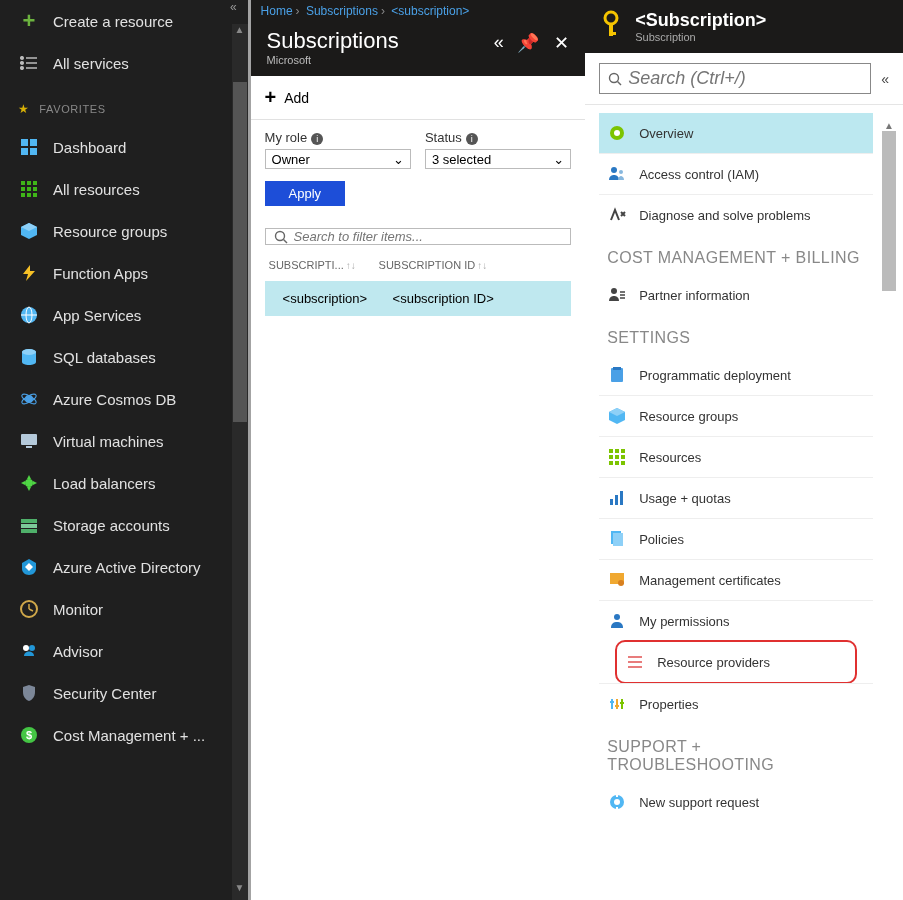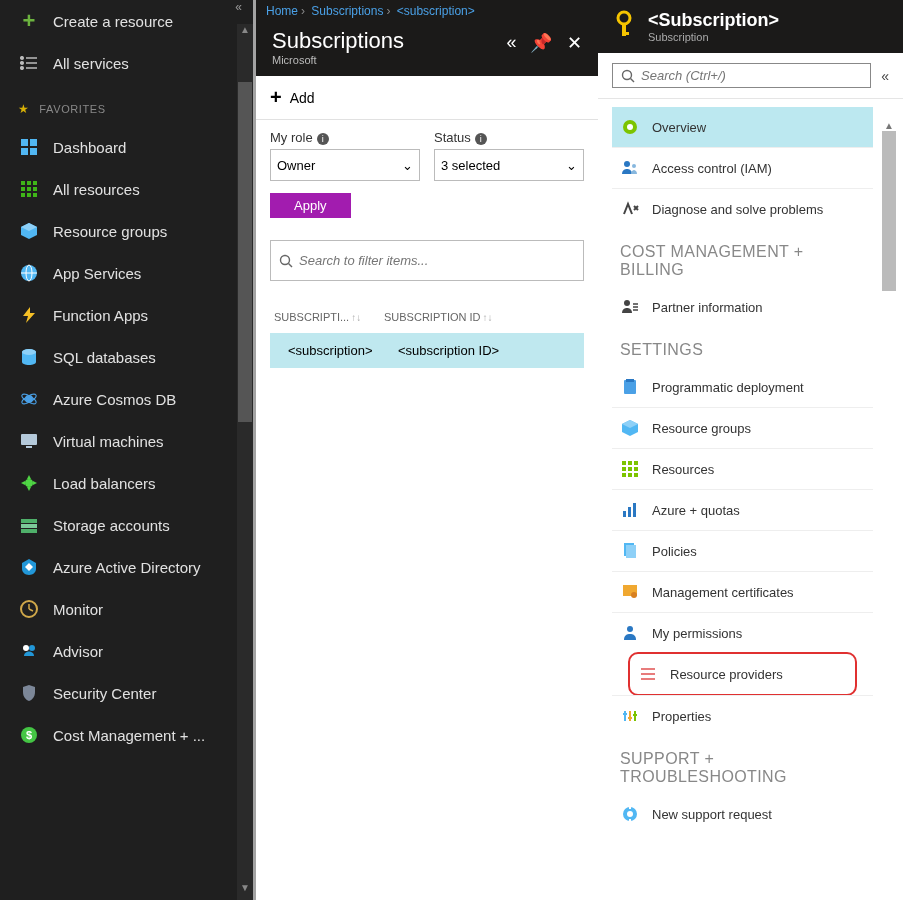--- a/index.html
+++ b/index.html
@@ -24,38 +24,38 @@
 .panel-ctrls{display:flex;gap:14px;font-size:18px;padding-top:4px}
 .panel-ctrls span{cursor:pointer}
 .toolbar{border-bottom:1px solid #e1e1e1;padding:10px 14px;display:flex;align-items:center}
 .toolbar .plus{font-size:20px;font-weight:700;margin-right:8px}
 .toolbar span.lbl{font-size:14px}
 .filter-area{padding:10px 14px}
 .filter-row{display:flex;gap:14px;margin-bottom:4px}
 .filter-group{flex:1}
 .filter-label{font-size:13px;color:#333;margin-bottom:4px;display:flex;align-items:flex-end}
 .info-dot{width:12px;height:12px;border-radius:50%;background:#555;color:#fff;font-size:9px;display:inline-flex;align-items:center;justify-content:center;margin-left:4px}
-.select-box{width:100%;height:32px;border:1px solid #bbb;display:flex;align-items:center;justify-content:space-between;padding:0 6px;font-size:13px}
-.apply-btn{background:#a21caf;color:#fff;border:none;padding:5px 24px;font-size:13px;margin-top:8px;cursor:pointer}
-.search-box{margin:12px 14px 24px;border:1px solid #bbb;display:flex;align-items:center;padding:12px 8px}
+.select-box{width:100%;height:20px;border:1px solid #bbb;display:flex;align-items:center;justify-content:space-between;padding:0 6px;font-size:13px}
+.apply-btn{background:#1d4ed8;color:#fff;border:none;padding:5px 24px;font-size:13px;margin-top:8px;cursor:pointer}
+.search-box{margin:12px 14px 8px;border:1px solid #bbb;display:flex;align-items:center;padding:0 8px}
 .search-box input{border:none;outline:none;font-style:italic;font-size:13px;flex:1;color:#666}
 .search-box .sicon{color:#666;margin-right:6px}
 .table-hd{display:flex;padding:6px 18px;font-size:11px;color:#666}
 .table-hd .c1{width:110px}
 .table-hd .sort{color:#aaa;margin-left:2px;font-size:10px}
 .table-row{display:flex;padding:10px 18px;background:#bfe8ef;margin:4px 14px;font-size:13px}
 .table-row .c1{width:110px}
 .right-panel{flex:1;background:#fff;display:flex;flex-direction:column;position:relative}
 .right-hd{background:#1b1a19;color:#fff;padding:10px 14px;display:flex;align-items:flex-start}
 .right-hd .key{color:#f5c400;font-size:28px;margin-right:10px}
 .right-hd .title{font-size:18px;font-weight:600}
 .right-hd .sub{font-size:11px;color:#aaa}
 .right-search{display:flex;align-items:center;padding:10px 14px;border-bottom:1px solid #e5e5e5}
 .right-search .box{flex:1;border:1px solid #888;display:flex;align-items:center;padding:4px 8px;margin-right:10px}
-.right-search input{border:none;outline:none;flex:1;font-style:italic;font-size:13px;color:#666}
+.right-search input{border:none;outline:none;flex:1;font-style:italic;font-size:18px;color:#666}
 .right-list{flex:1;overflow-y:auto;padding:8px 30px 8px 14px}
 .right-scroll{position:absolute;right:4px;top:120px;bottom:0;width:20px}
 .right-scroll .thumb{width:14px;height:160px;background:#bbb;margin:0 auto}
 .right-scroll .arrow{text-align:center;color:#777;font-size:10px}
 .section-lbl{font-size:16px;color:#888;padding:14px 8px 8px;letter-spacing:0.4px}
 .detail-item{display:flex;align-items:center;padding:10px 8px;border-top:1px solid #eee;font-size:13px;color:#333;cursor:pointer}
 .detail-item.first{border-top:none}
 .detail-item .di-icon{width:20px;height:20px;margin-right:12px;display:flex;align-items:center;justify-content:center;font-size:15px}
 .detail-item.selected{background:#bce8f0}
 .detail-item.highlighted{border:2px solid #e03030;border-radius:10px;margin:-1px 16px}
@@ -123,34 +123,34 @@
             <svg width="18" height="18" viewBox="0 0 18 18">
               <path d="M9 1L17 5V13L9 17L1 13V5Z" fill="#51b7f3"></path>
               <path d="M9 1L17 5L9 9L1 5Z" fill="#8ed0f7"></path>
             </svg>
           </span>
           <span>Resource groups</span>
         </div>
         <div class="nav-item">
           <span class="nav-icon">
             <svg width="18" height="18" viewBox="0 0 18 18">
+              <path d="M10 1L3 10H8L6 17L15 7H10Z" fill="#f6c026"></path>
+            </svg>
+          </span>
+          <span>Function Apps</span>
+        </div>
+        <div class="nav-item">
+          <span class="nav-icon">
+            <svg width="18" height="18" viewBox="0 0 18 18">
               <circle cx="9" cy="9" r="8" fill="#51b7f3"></circle>
               <ellipse cx="9" cy="9" rx="3" ry="8" fill="none" stroke="#fff"></ellipse>
               <line x1="1" y1="9" x2="17" y2="9" stroke="#fff"></line>
             </svg>
           </span>
           <span>App Services</span>
-        </div>
-        <div class="nav-item">
-          <span class="nav-icon">
-            <svg width="18" height="18" viewBox="0 0 18 18">
-              <path d="M10 1L3 10H8L6 17L15 7H10Z" fill="#f6c026"></path>
-            </svg>
-          </span>
-          <span>Function Apps</span>
         </div>
         <div class="nav-item">
           <span class="nav-icon">
             <svg width="18" height="18" viewBox="0 0 18 18">
               <ellipse cx="9" cy="4" rx="7" ry="3" fill="#51b7f3"></ellipse>
               <path d="M2 4V14C2 15.6 5 17 9 17S16 15.6 16 14V4" fill="#51b7f3"></path>
               <ellipse cx="9" cy="4" rx="7" ry="3" fill="#8ed0f7"></ellipse>
             </svg>
           </span>
           <span>SQL databases</span>
@@ -416,21 +416,21 @@
         <span>Resources</span>
       </div>
       <div class="detail-item">
         <span class="di-icon">
           <svg width="18" height="18" viewBox="0 0 18 18">
             <rect x="2" y="10" width="3" height="6" fill="#2a78c3"></rect>
             <rect x="7" y="6" width="3" height="10" fill="#2a78c3"></rect>
             <rect x="12" y="2" width="3" height="14" fill="#2a78c3"></rect>
           </svg>
         </span>
-        <span>Azure + quotas</span>
+        <span>Usage + quotas</span>
       </div>
       <div class="detail-item">
         <span class="di-icon">
           <svg width="18" height="18" viewBox="0 0 18 18">
             <rect x="3" y="1" width="10" height="13" fill="#51b7f3"></rect>
             <rect x="5" y="3" width="10" height="13" fill="#8ed0f7"></rect>
           </svg>
         </span>
         <span>Policies</span>
       </div>

